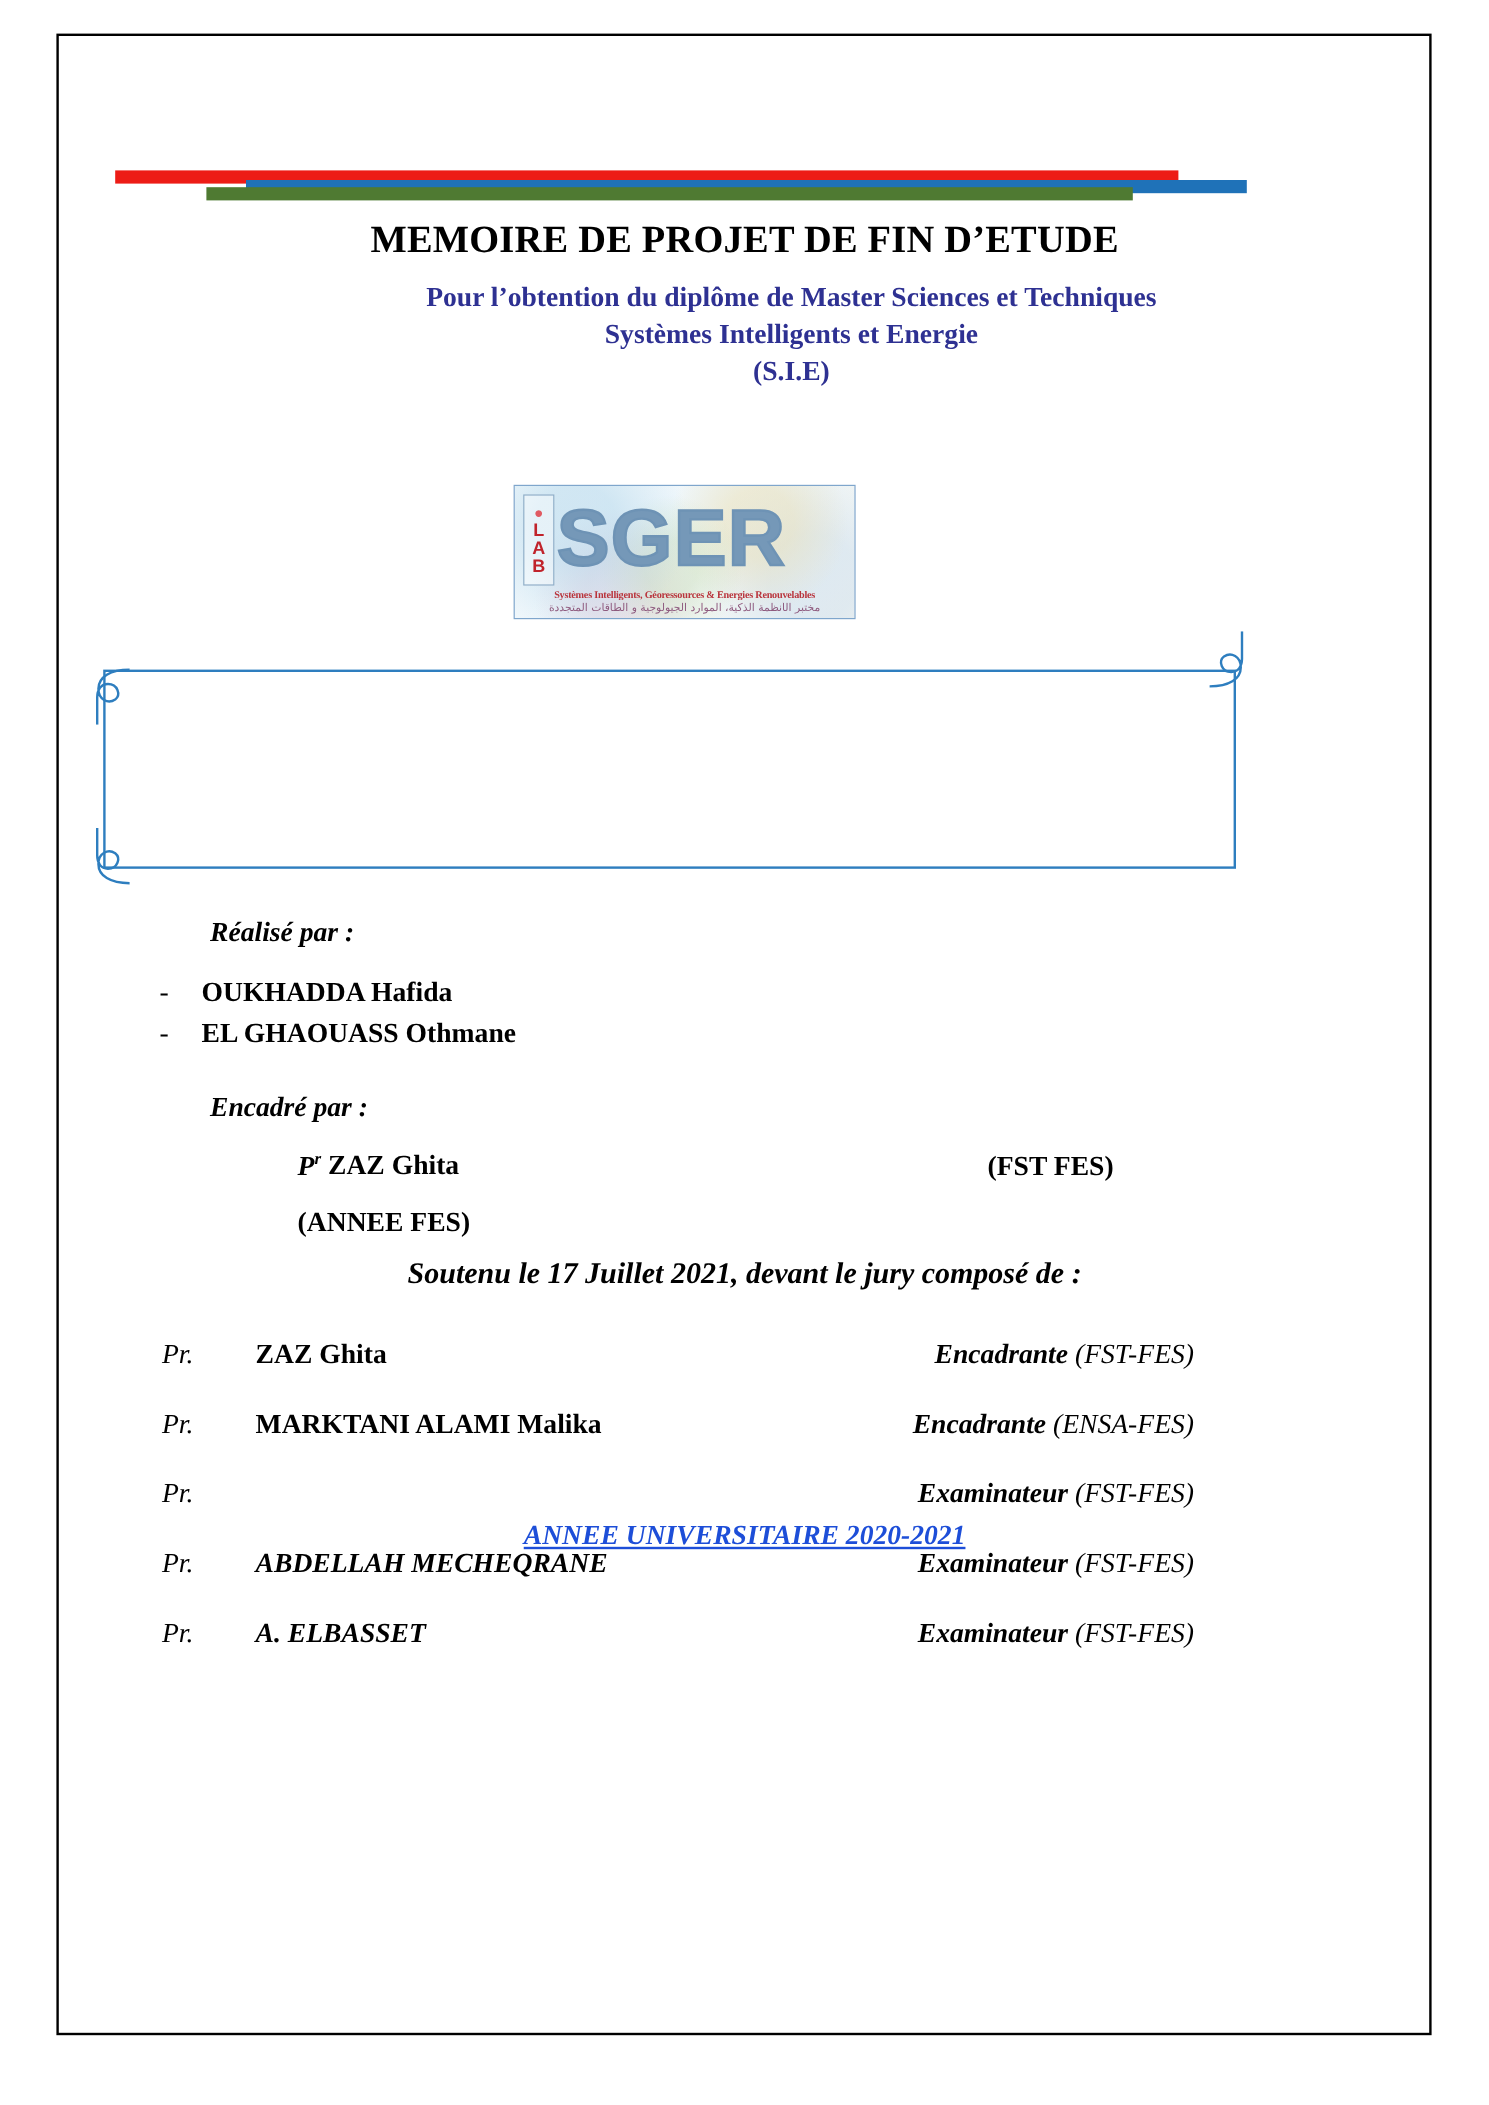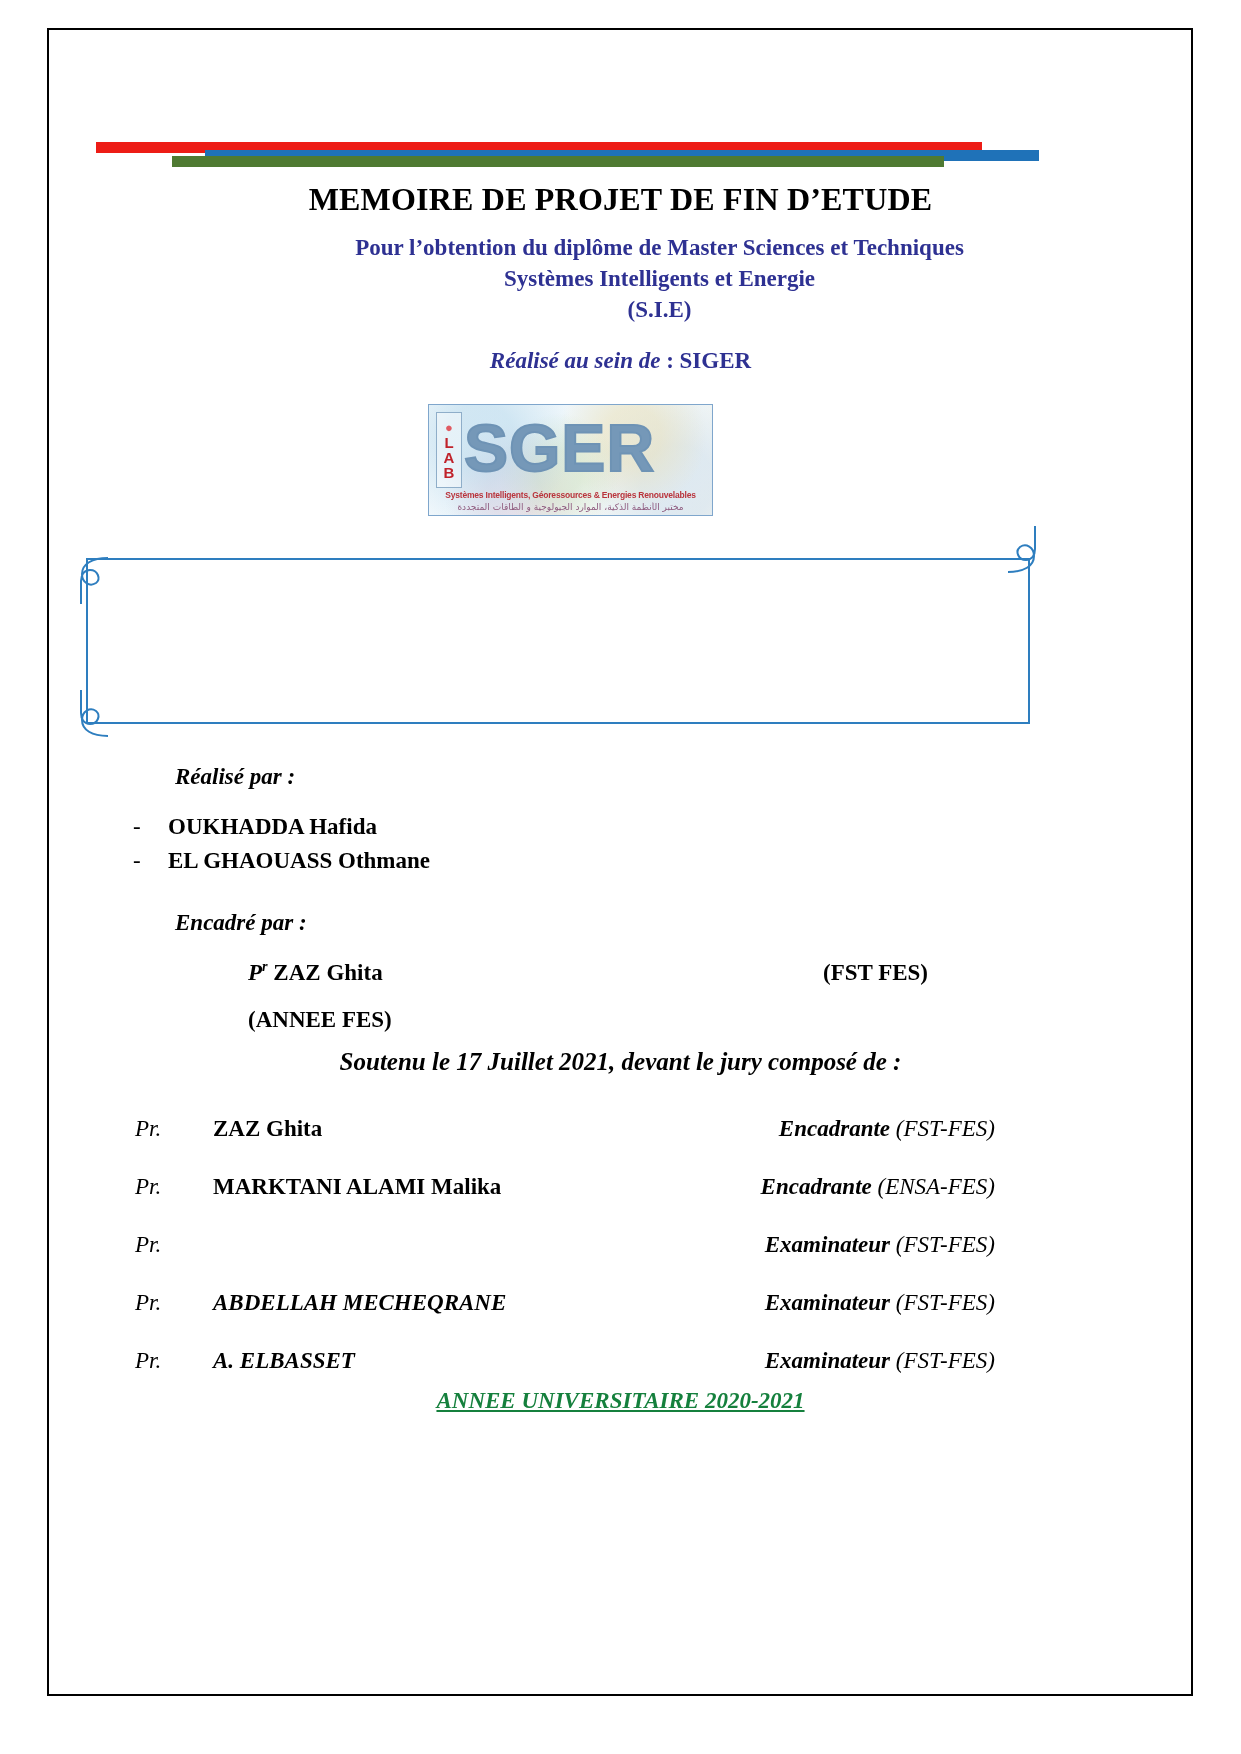--- a/index.html
+++ b/index.html
@@ -127,21 +127,21 @@
     color: rgba(255,255,255,0.05);
     -webkit-text-stroke: 2px #6E93B5;
     text-shadow: 0 0 0 #6E93B5;
   }
   .logo-caption {
     position: absolute;
     left: 2px;
     right: 2px;
     bottom: 16px;
     text-align: center;
-    font-family: Liberation Sans, sans-serif;
+    font-family: Liberation Serif, serif;
     font-size: 8.5px;
     font-weight: bold;
     color: #B9343C;
     letter-spacing: -0.2px;
     white-space: nowrap;
     overflow: hidden;
   }
   .logo-caption-ar {
     position: absolute;
     left: 2px;
@@ -284,26 +284,26 @@
   .jury-role {
     flex: 1;
     text-align: right;
     white-space: nowrap;
   }
   .jury-role .role { font-weight: bold; font-style: italic; }
   .jury-role .aff  { font-weight: normal; font-style: italic; }
 
   .annee {
     position: absolute;
-    left: 0; top: 1388px; width: 1241px;
+    left: 0; top: 1267px; width: 1241px;
     text-align: center;
     font-size: 23px;
     font-weight: bold;
     font-style: italic;
-    color: #15803d;
+    color: #1d4ed8;
     text-decoration: underline;
   }
 </style>
 </head>
 <body>
 
 <div id="page">
 
   <div class="page-frame"></div>
 
@@ -312,24 +312,20 @@
   <div class="rule rule-green"></div>
 
   <div class="doc-title">MEMOIRE DE PROJET DE FIN D’ETUDE</div>
 
   <div class="subtitle-block">
     <div>Pour l’obtention du diplôme de Master Sciences et Techniques</div>
     <div>Systèmes Intelligents et Energie</div>
     <div>(S.I.E)</div>
   </div>
 
-  <div class="realise-sein">
-    <span class="ital">Réalisé au sein de</span>
-    <span class="plain">: SIGER</span>
-  </div>
 
   <div class="logo-wrap">
     <div class="logo-box"></div>
     <div class="logo-lab">
       <span class="dot">●</span>
       <span>L</span>
       <span>A</span>
       <span>B</span>
     </div>
     <div class="logo-word">SGER</div>

